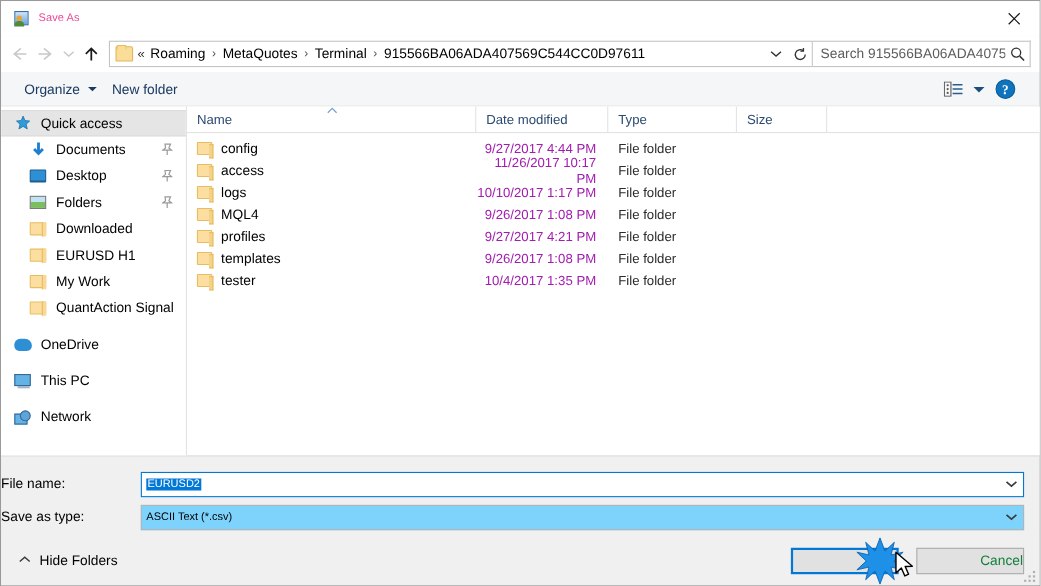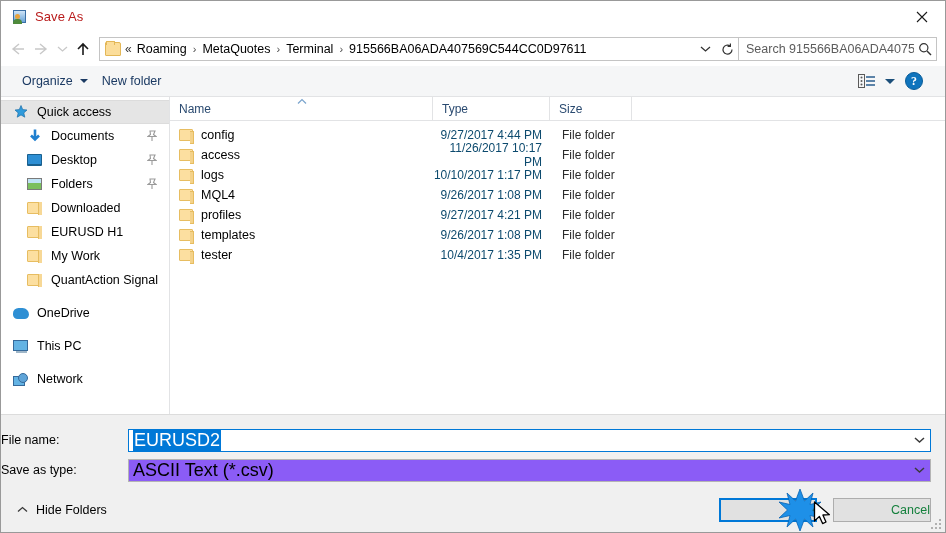--- a/index.html
+++ b/index.html
@@ -45,21 +45,21 @@
     width: 5px; height: 5px; border-radius: 50%;
     background: #e8a33d;
   }
   .title-icon .ti-body {
     position: absolute; left: 2px; top: 10px;
     width: 9px; height: 5px;
     border-radius: 4px 4px 0 0;
     background: #4f8b3b;
   }
   .title-text {
-    font-size: 13px; color: #b91c1c;
+    font-size: 10px; color: #ec4899;
     letter-spacing: .1px;
   }
   .titlebar-spacer { flex: 1 1 auto; }
   .close-btn {
     width: 46px; height: 31px;
     display: flex; align-items: center; justify-content: center;
     font-size: 14px; color: #000;
     font-family: "Liberation Sans", sans-serif;
   }
   .close-btn svg { display:block; }
@@ -377,21 +377,21 @@
     position: absolute; right: -2px; top: 1px;
     width: 3px; height: 11px;
     background: #f4d289;
     border: 1px solid #e7bd61;
     border-left: none;
   }
   .cell-date {
     width: 120px; flex: 0 0 120px;
     text-align: right;
     padding-right: 11px;
-    color: #0c4a6e;
+    color: #a21caf;
     font-size: 12px;
   }
   .cell-type {
     width: 117px; flex: 0 0 117px;
     padding-left: 9px;
     color: #2b2b2b;
     font-size: 12px;
   }
   .cell-size { width: 82px; flex: 0 0 82px; }
 
@@ -421,27 +421,27 @@
     flex: 1 1 auto;
     height: 23px;
     display: flex;
     align-items: center;
     background: #fff;
     border: 1px solid #0078d7;
     position: relative;
     min-width: 0;
   }
   .combo.disabled {
-    background: #8b5cf6;
+    background: #7dd3fc;
     border: 1px solid #b4b4b4;
   }
   .combo-value {
     flex: 1 1 auto;
     padding-left: 4px;
-    font-size: 18px;
+    font-size: 10px;
     color: #000;
     white-space: nowrap;
     overflow: hidden;
   }
   .combo-value .sel {
     background: #0078d7;
     color: #fff;
     padding: 1px 1px 2px 1px;
   }
   .combo-arrow {
@@ -722,20 +722,23 @@
     <div class="filepane">
       <div class="colheader">
         <div class="col col-name">
           <span>Name</span>
           <span class="sortcaret">
             <svg width="10" height="7" viewBox="0 0 10 7">
                 <path d="M1 5.5 L5 1.5 L9 5.5" stroke="#7aa4cd" stroke-width="1.2" fill="none"></path>
               </svg>
           </span>
         </div>
+        <div class="col col-date">
+          <span>Date modified</span>
+        </div>
         <div class="col col-type">
           <span>Type</span>
         </div>
         <div class="col col-size">
           <span>Size</span>
         </div>
         <div class="col col-pad"></div>
       </div>
 
       <div class="rows">

